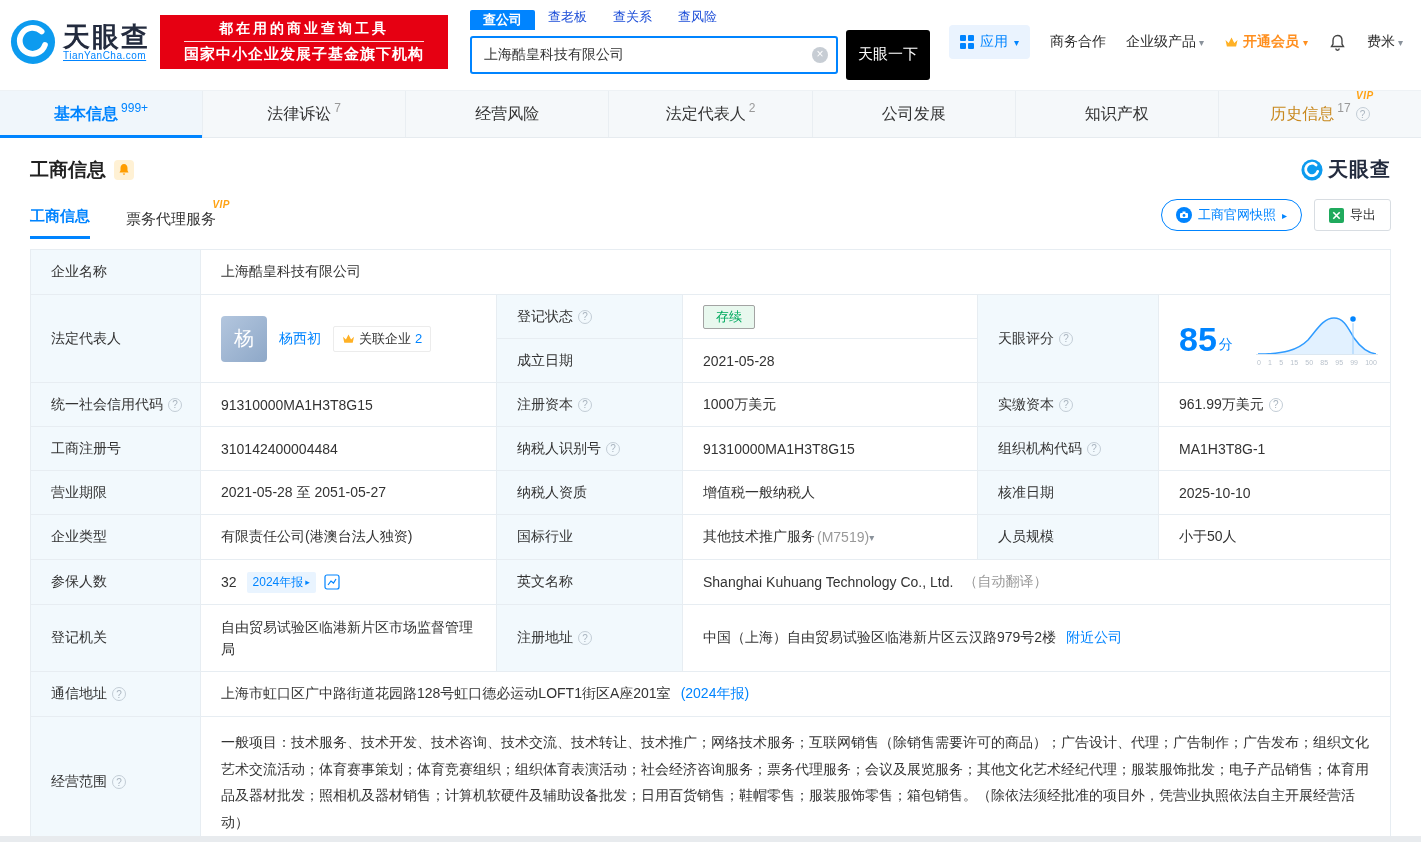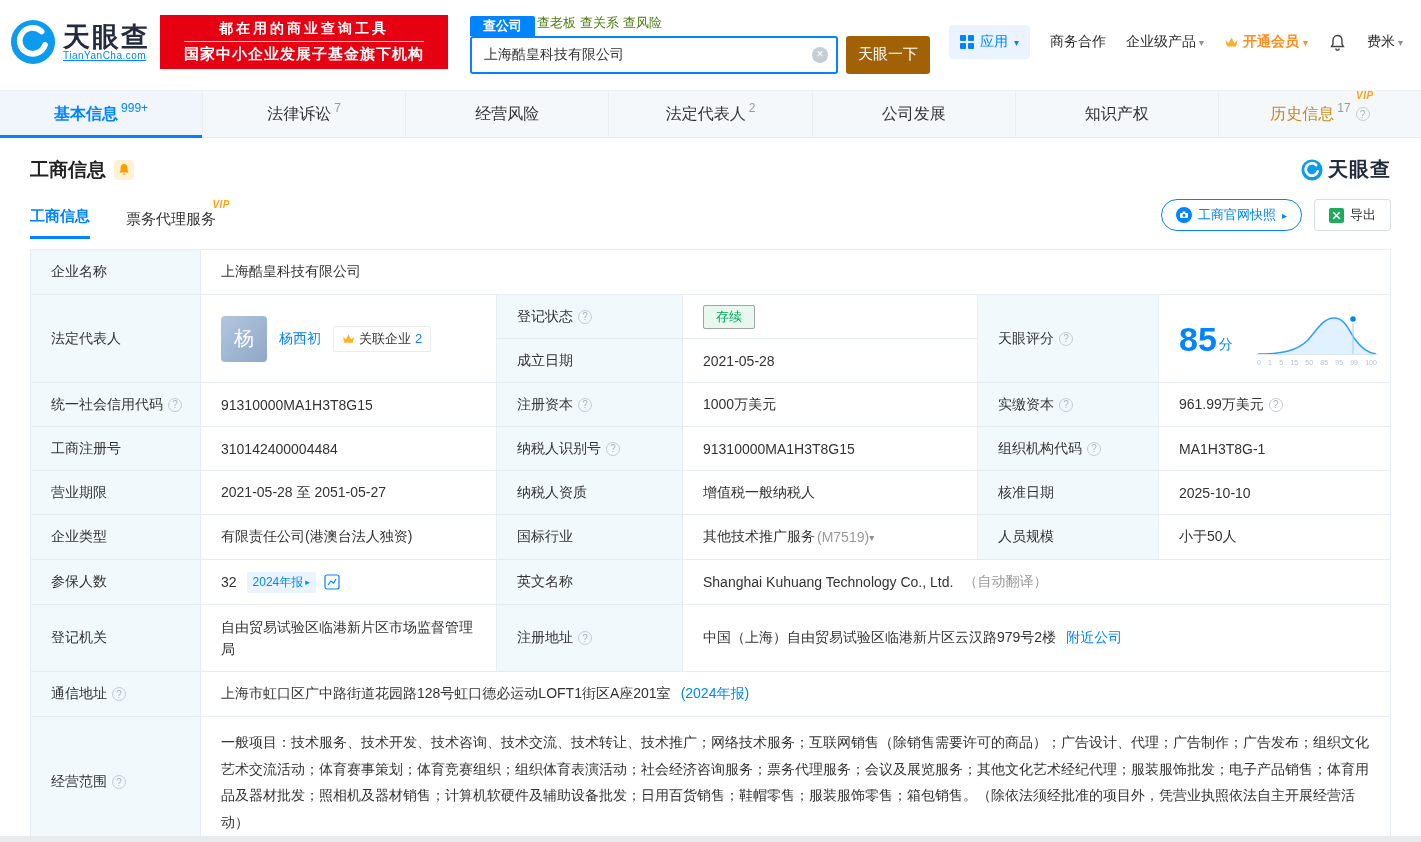--- a/index.html
+++ b/index.html
@@ -12,27 +12,27 @@
   .logo-wrap { display:flex; align-items:center; gap:7px; }
   .logo-text-col { display:flex; flex-direction:column; line-height:1.05; }
   .logo-cn { font-size:27px; font-weight:bold; color:#232b3e; letter-spacing:2px; }
   .logo-domain { font-size:10px; color:#0084ff; letter-spacing:.5px;text-decoration:underline; }
   .slogan { margin-left:10px; background:#e60012; color:#fff; text-align:center; padding:5px 24px; }
   .slogan-l1 { font-size:14px; font-weight:bold; letter-spacing:3px; padding-bottom:3px; border-bottom:1px solid rgba(255,255,255,.85); }
   .slogan-l2 { font-size:15px; font-weight:bold; letter-spacing:1px; padding-top:3px; }
 
   .search-area { margin-left:22px; display:flex; flex-direction:column; }
   .search-tabs { display:flex; align-items:flex-end; height:25px; }
-  .stab { font-size:13px; color:#4d7c0f; padding:4px 2px; }
+  .stab { font-size:13px; color:#1d4ed8; padding:4px 13px; }
   .stab.active { background:#0084ff; color:#fff; font-weight:bold; border-radius:2px 2px 0 0; padding:1px 13px; }
   .search-row { display:flex; align-items:center; }
   .input-wrap { position:relative; }
   .search-input { width:368px; height:38px; border:2px solid #0084ff; border-radius:3px; font-size:14px; color:#333; padding:0 32px 0 12px; outline:none; font-family:inherit; }
   .clear-ic { position:absolute; right:10px; top:50%; transform:translateY(-50%); width:16px; height:16px; background:#c7cdd4; color:#fff; border-radius:50%; font-size:12px; line-height:15px; text-align:center; }
-  .search-btn { margin-left:8px; width:84px; height:38px; background:#a16207; color:#fff; font-size:15px; border:none; border-radius:3px; display:flex; align-items:center; justify-content:center; font-family:inherit; }
+  .search-btn { margin-left:8px; width:84px; height:50px; background:#000000; color:#fff; font-size:15px; border:none; border-radius:3px; display:flex; align-items:center; justify-content:center; font-family:inherit; }
 
   .topnav { margin-left:auto; display:flex; align-items:center; gap:20px; font-size:14px; color:#2b2b2b; white-space:nowrap; }
   .apps-pill { display:flex; align-items:center; gap:6px; background:#eaf3fe; color:#0084ff; padding:8px 11px; border-radius:4px; }
   .nav-item { display:flex; align-items:center; gap:3px; }
   .chev { font-size:10px; color:#0084ff; }
   .chev.gray { color:#8a929b; }
   .vip-nav { color:#ff8f1f; font-weight:bold; display:flex; align-items:center; gap:4px; }
   .vip-nav .chev { color:#ff8f1f; }
 
   

